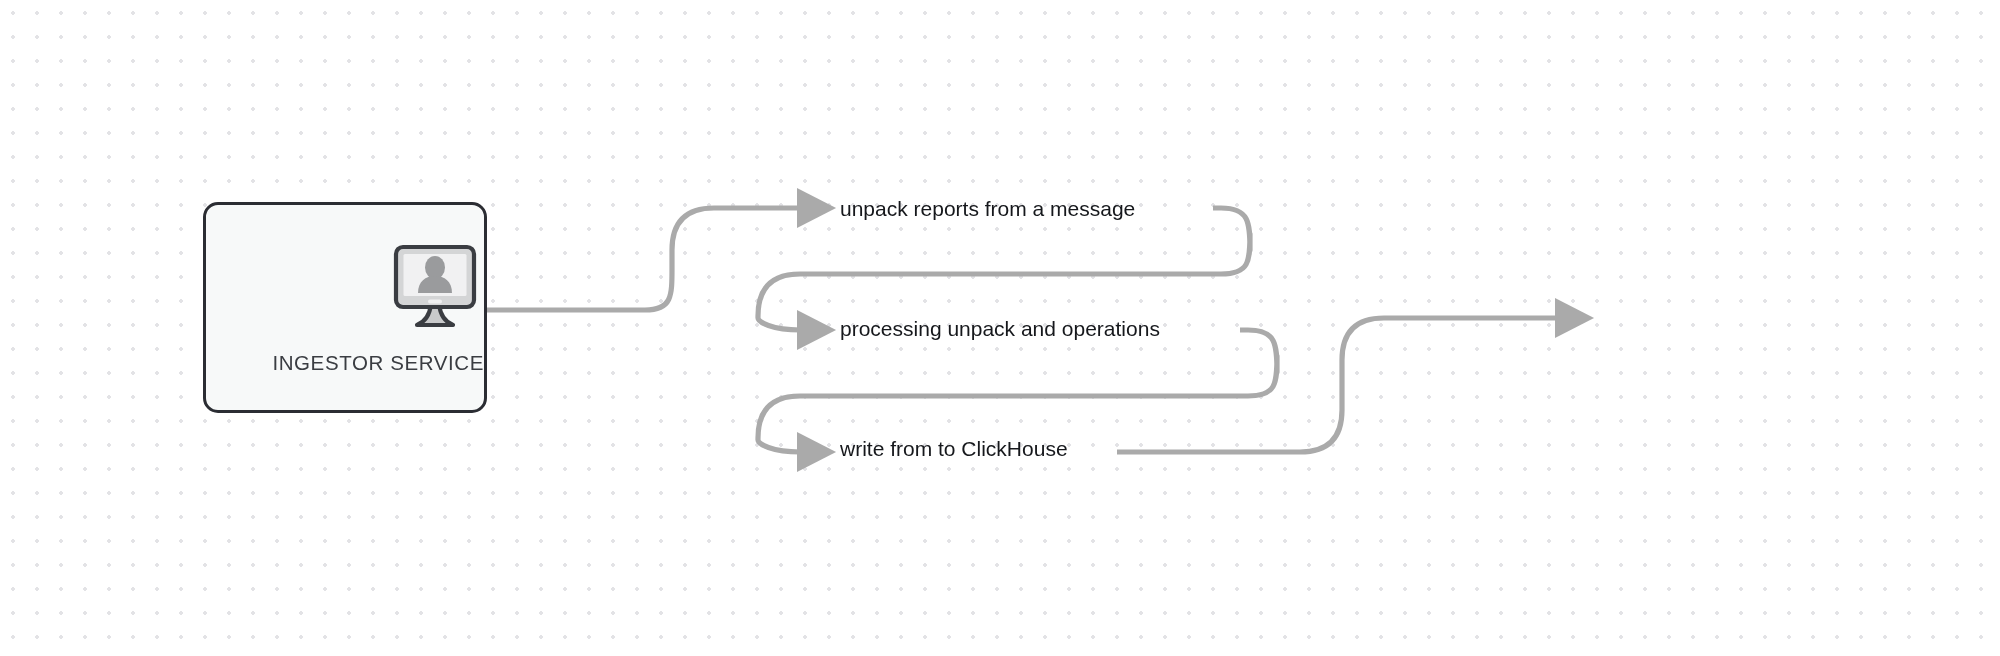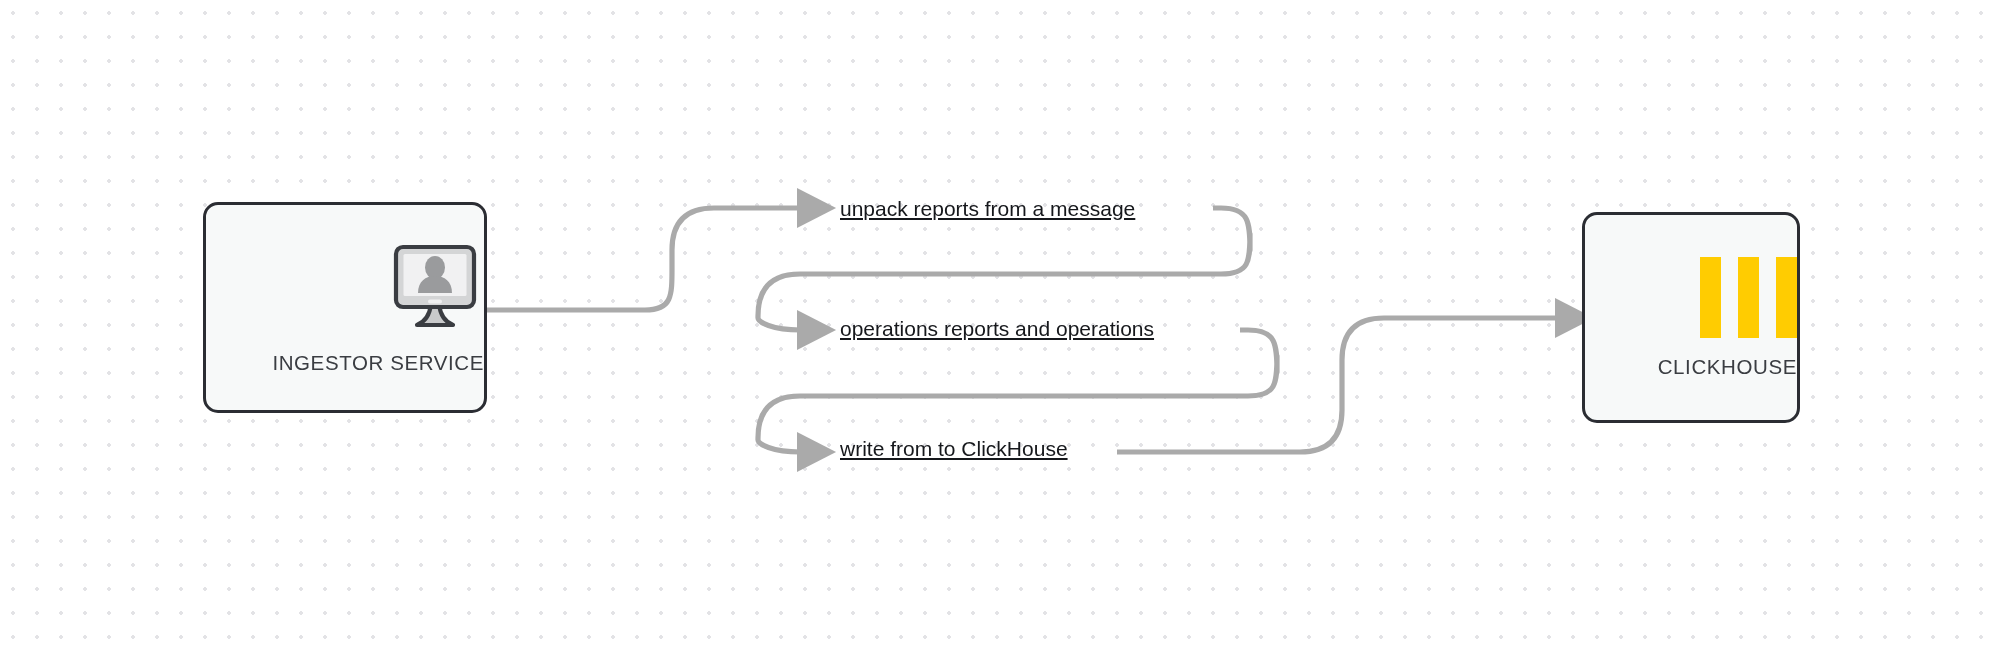--- a/index.html
+++ b/index.html
@@ -88,21 +88,20 @@
 
   
   .edge-label {
     position: absolute;
     font-size: 21px;
     color: #16181c;
     white-space: nowrap;
     background: transparent;
     padding: 0 7px;
     line-height: 1;
-    text-decoration: underline;
   }
   #edge-label-1 { left: 833px; top: 198px; }
   #edge-label-2 { left: 833px; top: 318px; }
   #edge-label-3 { left: 833px; top: 438px; }
 </style>
 </head>
 <body>
 
 <div id="canvas">
 
@@ -154,21 +153,21 @@
                L 1300 452
                C 1328 452 1342 438 1342 410
                L 1342 360
                C 1342 332 1356 318 1384 318
                L 1566 318" marker-end="url(#arrowhead)"></path>
     </g>
   </svg>
 
   <div class="edge-label" id="edge-label-1">unpack reports from a message</div>
 
-  <div class="edge-label" id="edge-label-2">operations reports and operations</div>
+  <div class="edge-label" id="edge-label-2">processing unpack and operations</div>
 
   <div class="edge-label" id="edge-label-3">write from to ClickHouse</div>
 
   <div class="node" id="node-ingestor">
 
     <div class="node-icon">
       <svg width="98" height="90" viewBox="0 0 98 90" aria-hidden="true">
 
         <path d="M 31 84 C 41 80 44 72 45 63 L 53 63 C 54 72 57 80 67 84 Z" fill="#c9cacb" stroke="#3a3d42" stroke-width="4.2" stroke-linejoin="round"></path>
 
@@ -180,26 +179,14 @@
 
         <ellipse cx="49" cy="26.5" rx="10" ry="11.5" fill="#9a9b9d"></ellipse>
 
         <path d="M 32 52 C 32 40.5 39.5 35 49 35 C 58.5 35 66 40.5 66 52 Z" fill="#9a9b9d"></path>
       </svg>
     </div>
 
     <div class="node-label">INGESTOR SERVICE</div>
   </div>
 
-  <div class="node" id="node-clickhouse">
-
-    <div class="node-icon">
-      <div class="ch-bars">
-        <i></i>
-        <i></i>
-        <i></i>
-      </div>
-    </div>
-
-    <div class="node-label">CLICKHOUSE</div>
-  </div>
 
 </div>
 
 </body></html>

